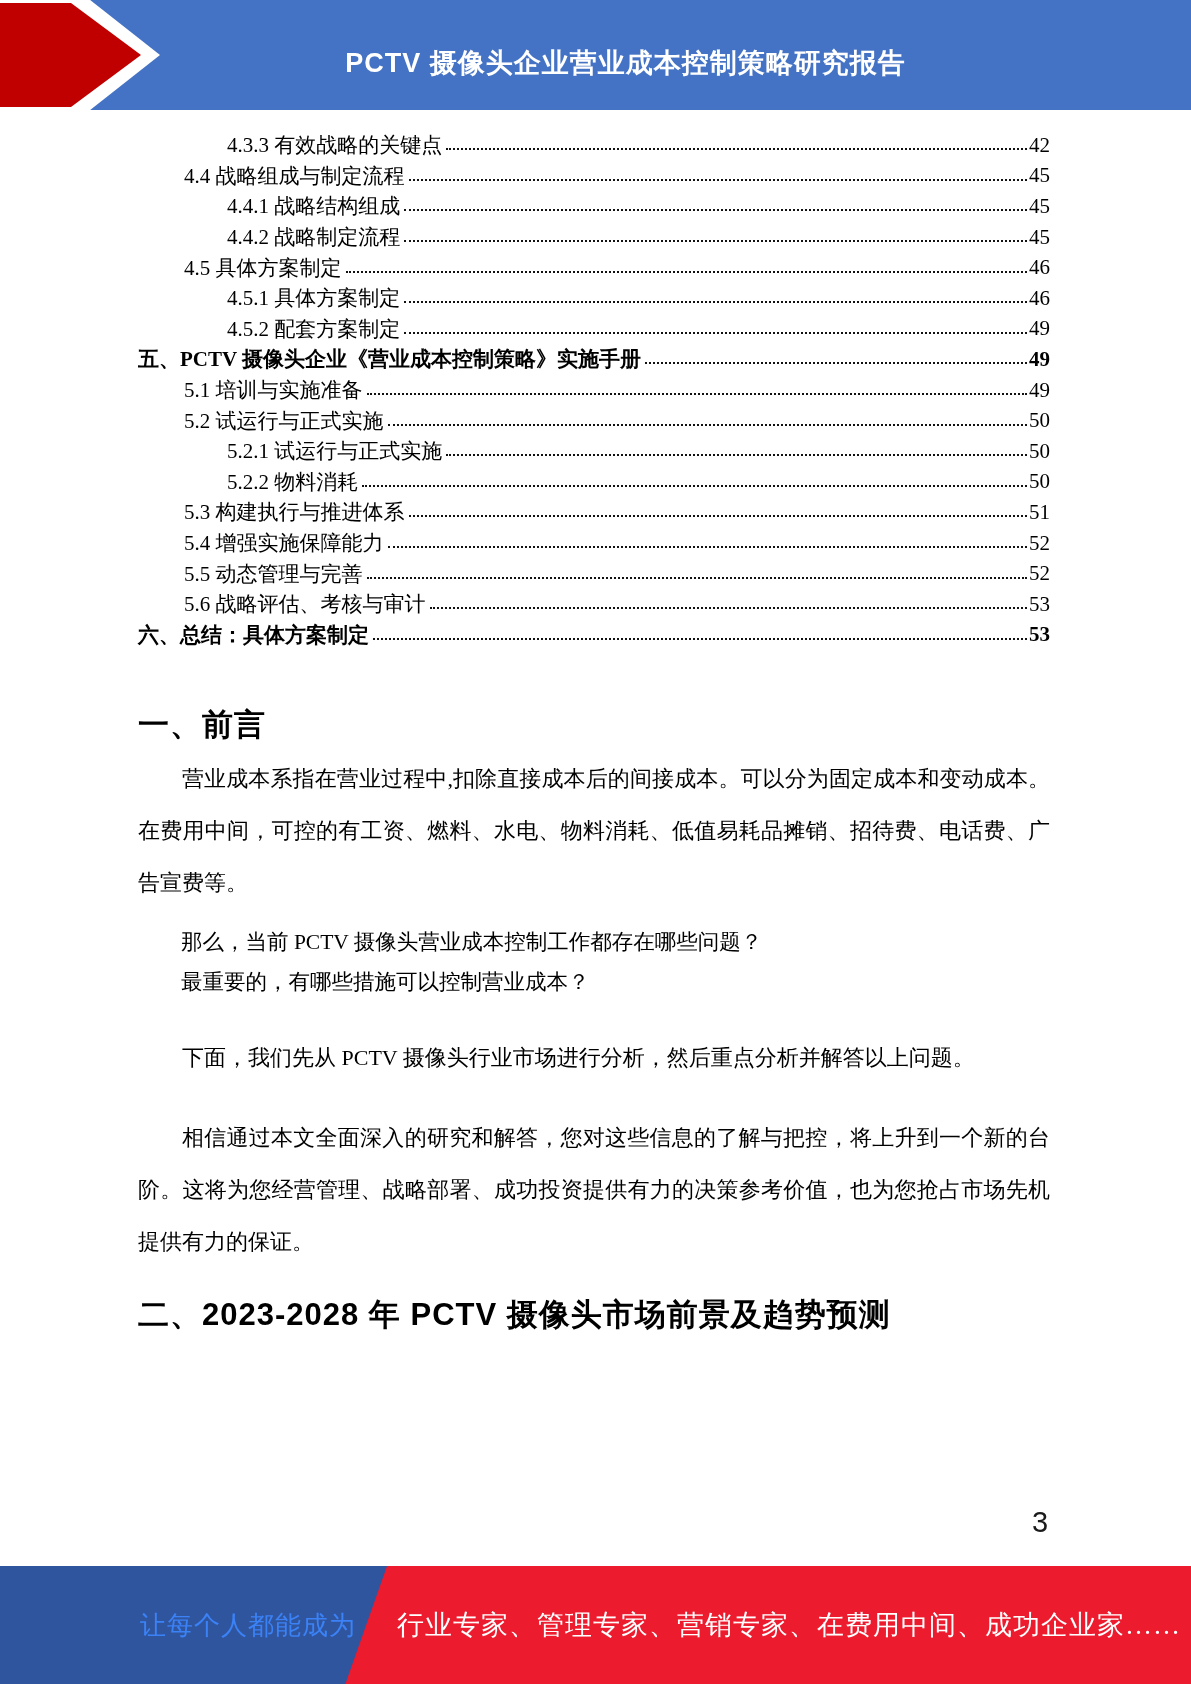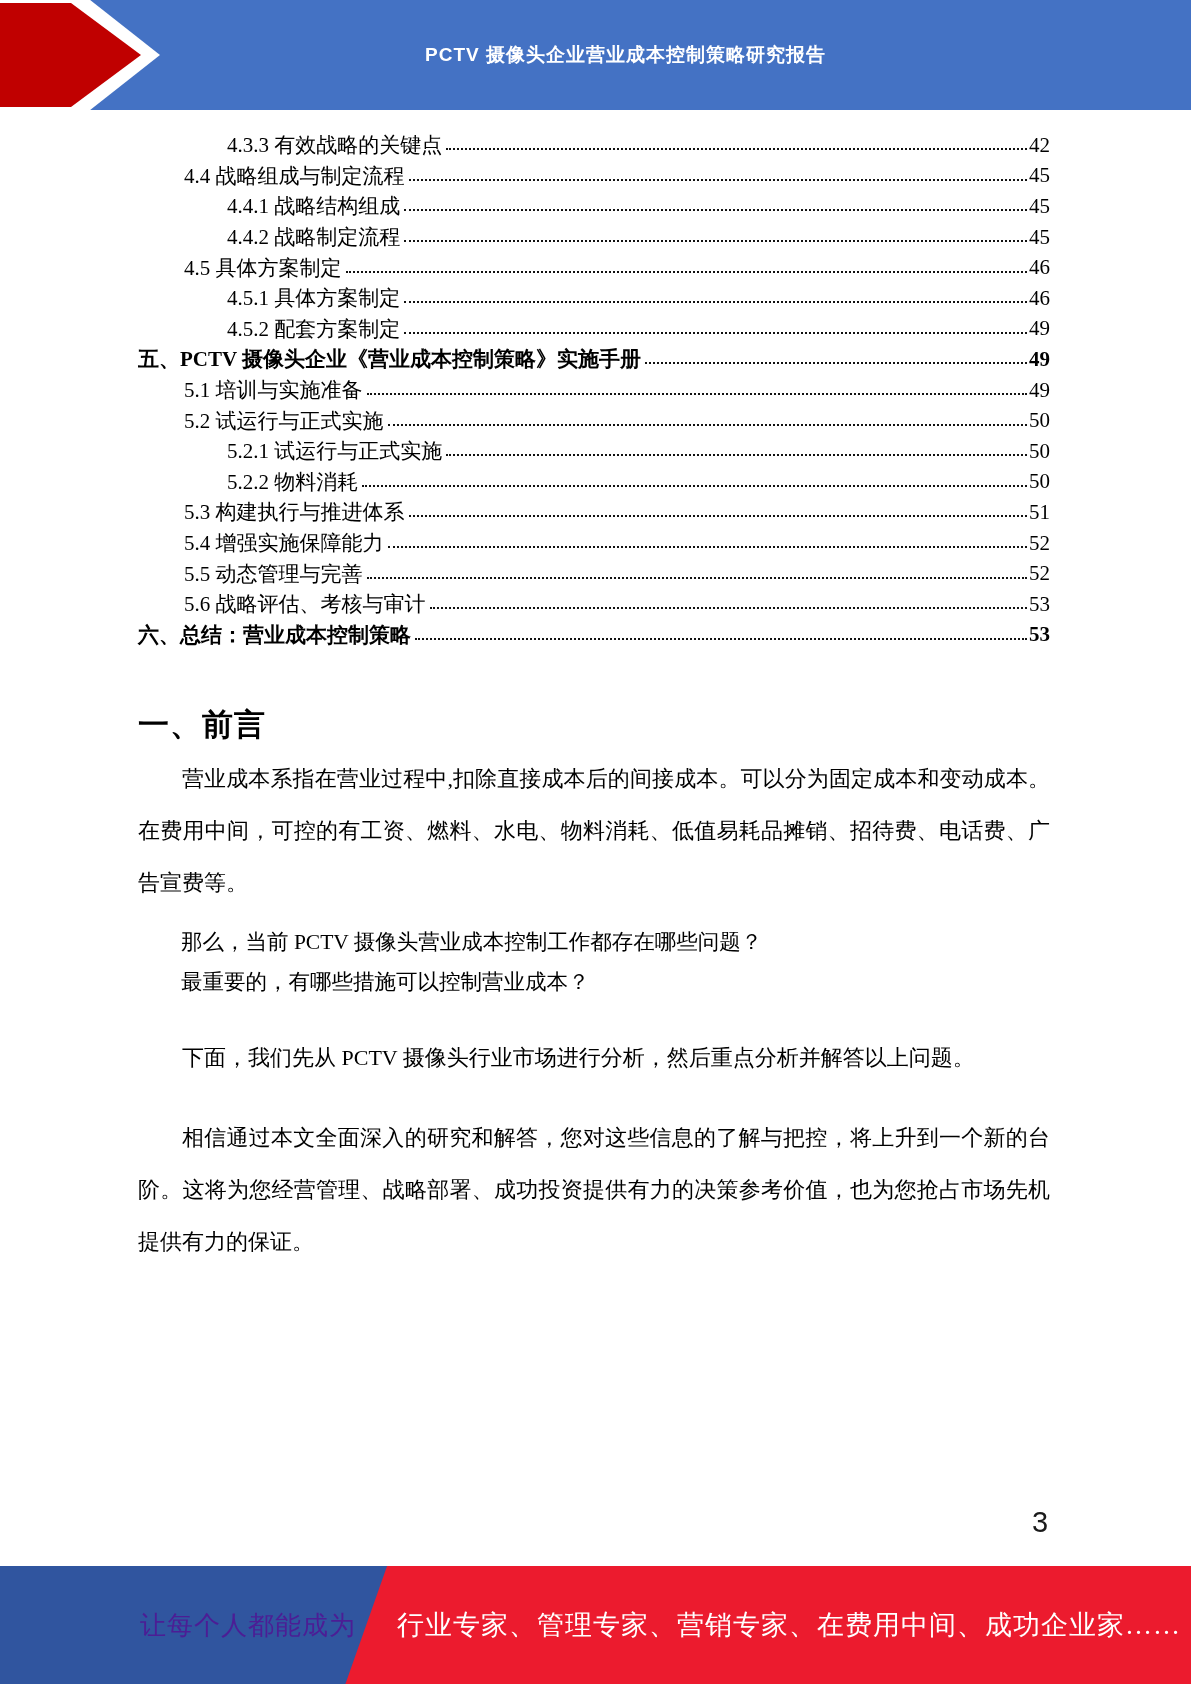--- a/index.html
+++ b/index.html
@@ -5,25 +5,25 @@
   html,body{margin:0;padding:0;background:#cfcfcf;}
   .page{
     position:relative;width:1191px;height:1684px;margin:0 auto;
     background:#ffffff;overflow:hidden;
     font-family:"Liberation Serif","DejaVu Serif",serif;color:#000;
   }
   
   .header{position:absolute;top:0;left:0;width:1191px;height:110px;background:#4472C4;}
   .header-arrow{position:absolute;top:0;left:0;width:170px;height:110px;}
   .header-title{
-    position:absolute;left:0;top:0;width:100%;height:110px;
+    position:absolute;left:0;top:8px;width:100%;height:110px;
     display:flex;align-items:center;justify-content:center;
     padding-left:60px;box-sizing:border-box;
     color:#fff;font-family:"Liberation Sans","DejaVu Sans",sans-serif;
-    font-weight:700;font-size:19px;letter-spacing:1px;
+    font-weight:700;font-size:27px;letter-spacing:1px;
   }
   
   .content{position:absolute;top:110px;left:138px;width:912px;}
   
   .toc{margin-top:20px;}
   .toc-row{display:flex;align-items:center;height:30.6px;font-size:21px;white-space:nowrap;}
   .toc-row.lvl2{padding-left:46px;}
   .toc-row.lvl3{padding-left:89px;}
   .toc-row.bold{font-weight:700;}
   .toc-label{flex:none;}
@@ -56,21 +56,21 @@
   }
   
   .footer{position:absolute;left:0;bottom:0;width:1191px;height:118px;}
   .footer-red{position:absolute;inset:0;background:#EC1B2E;}
   .footer-blue{
     position:absolute;inset:0;background:#30559F;
     clip-path:polygon(0 0,32.5% 0,29% 100%,0 100%);
   }
   .footer-left-text{
     position:absolute;left:140px;top:0;height:118px;display:flex;align-items:center;
-    color:#4c1d95;font-size:26px;letter-spacing:1px;
+    color:#3b82f6;font-size:26px;letter-spacing:1px;
   }
   .footer-right-text{
     position:absolute;left:397px;top:0;height:118px;display:flex;align-items:center;
     color:#fff;font-size:27px;letter-spacing:1px;
   }
 </style>
 </head>
 <body>
 
 <div class="page">
@@ -177,39 +177,40 @@
           <span class="toc-page">52</span>
         </div>
 
         <div class="toc-row lvl2">
           <span class="toc-label">5.6  战略评估、考核与审计</span>
           <span class="toc-dots"></span>
           <span class="toc-page">53</span>
         </div>
 
         <div class="toc-row lvl1 bold">
-          <span class="toc-label">六、总结：营业成本控制策略</span>
+          <span class="toc-label">六、总结：具体方案制定</span>
           <span class="toc-dots"></span>
           <span class="toc-page">53</span>
         </div>
       </div>
 
     <div class="h1 intro">一、前言</div>
 
     <div class="para p1">营业成本系指在营业过程中,扣除直接成本后的间接成本。可以分为固定成本和变动成本。在费用中间，可控的有工资、燃料、水电、物料消耗、低值易耗品摊销、招待费、电话费、广告宣费等。</div>
 
     <div class="qblock">
       <div class="qline">那么，当前 PCTV 摄像头营业成本控制工作都存在哪些问题？</div>
       <div class="qline">最重要的，有哪些措施可以控制营业成本？</div>
     </div>
 
     <div class="para p3">下面，我们先从 PCTV 摄像头行业市场进行分析，然后重点分析并解答以上问题。</div>
 
     <div class="para p4">相信通过本文全面深入的研究和解答，您对这些信息的了解与把控，将上升到一个新的台阶。这将为您经营管理、战略部署、成功投资提供有力的决策参考价值，也为您抢占市场先机提供有力的保证。</div>
 
+    <div class="h1 market">二、2023-2028 年 PCTV 摄像头市场前景及趋势预测</div>
 
 
   </div>
 
   <div class="page-number">3</div>
 
   <div class="footer">
     <div class="footer-red"></div>
     <div class="footer-blue"></div>
     <div class="footer-left-text">让每个人都能成为</div>

